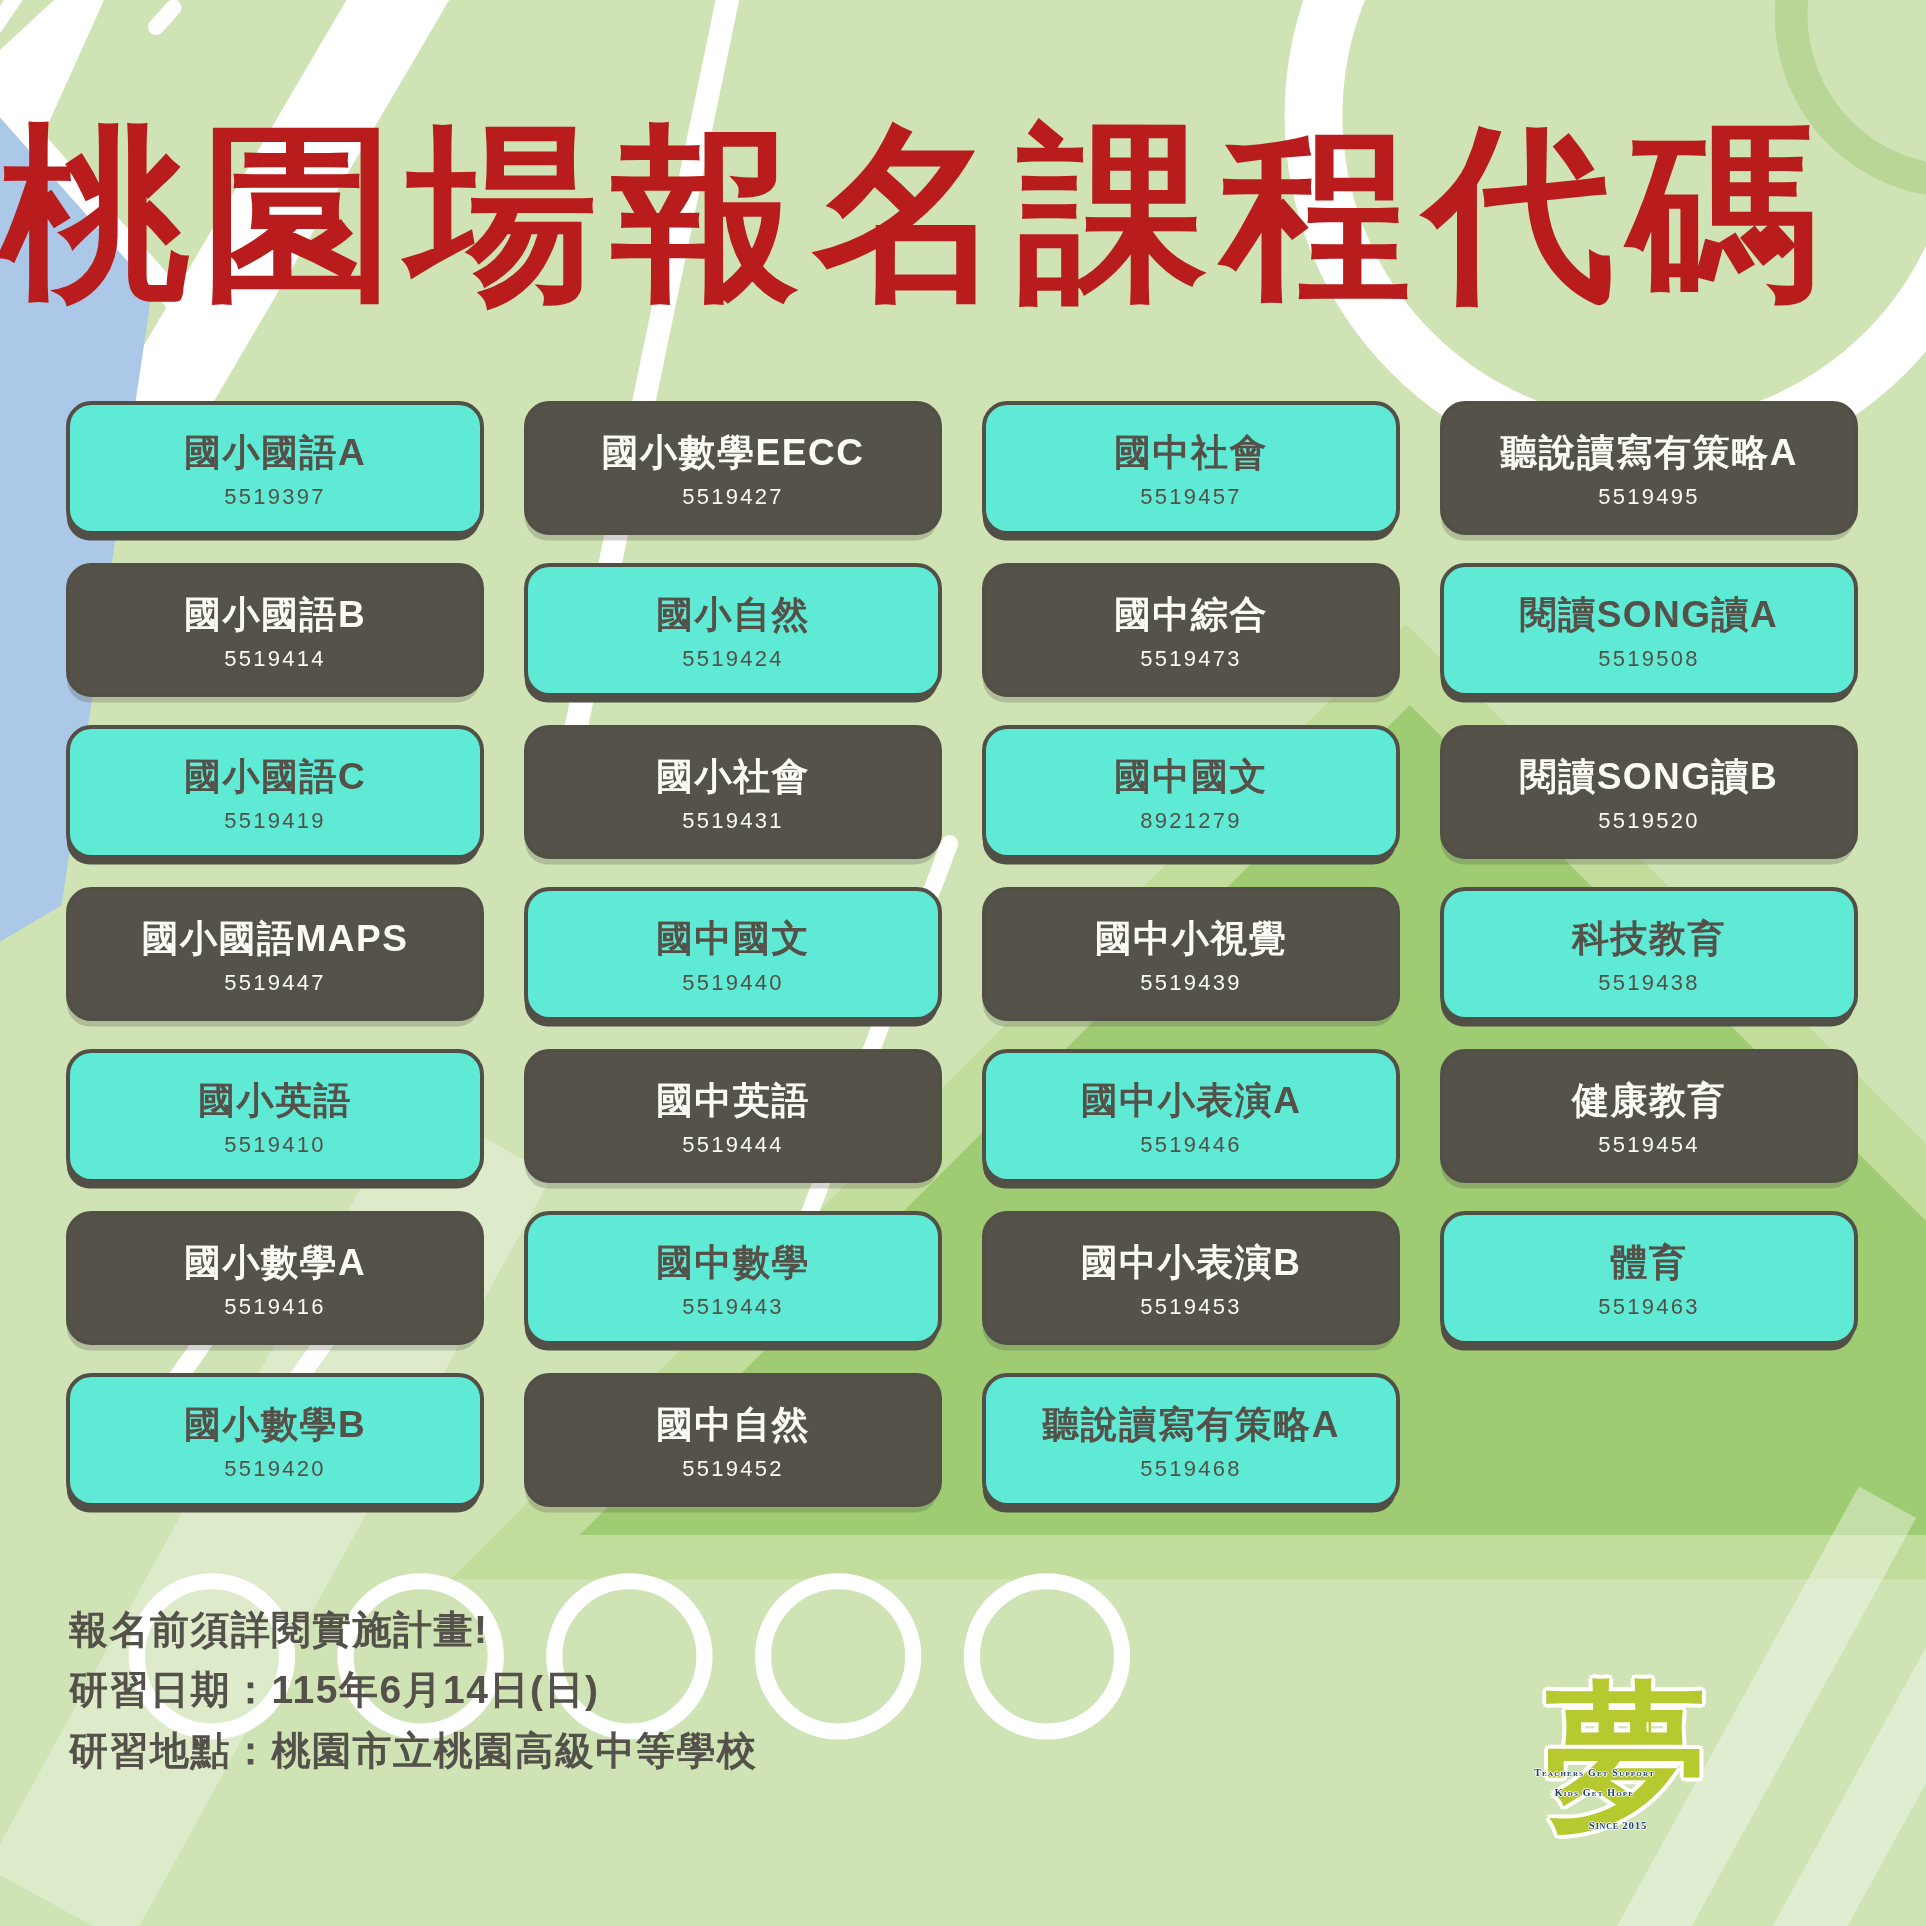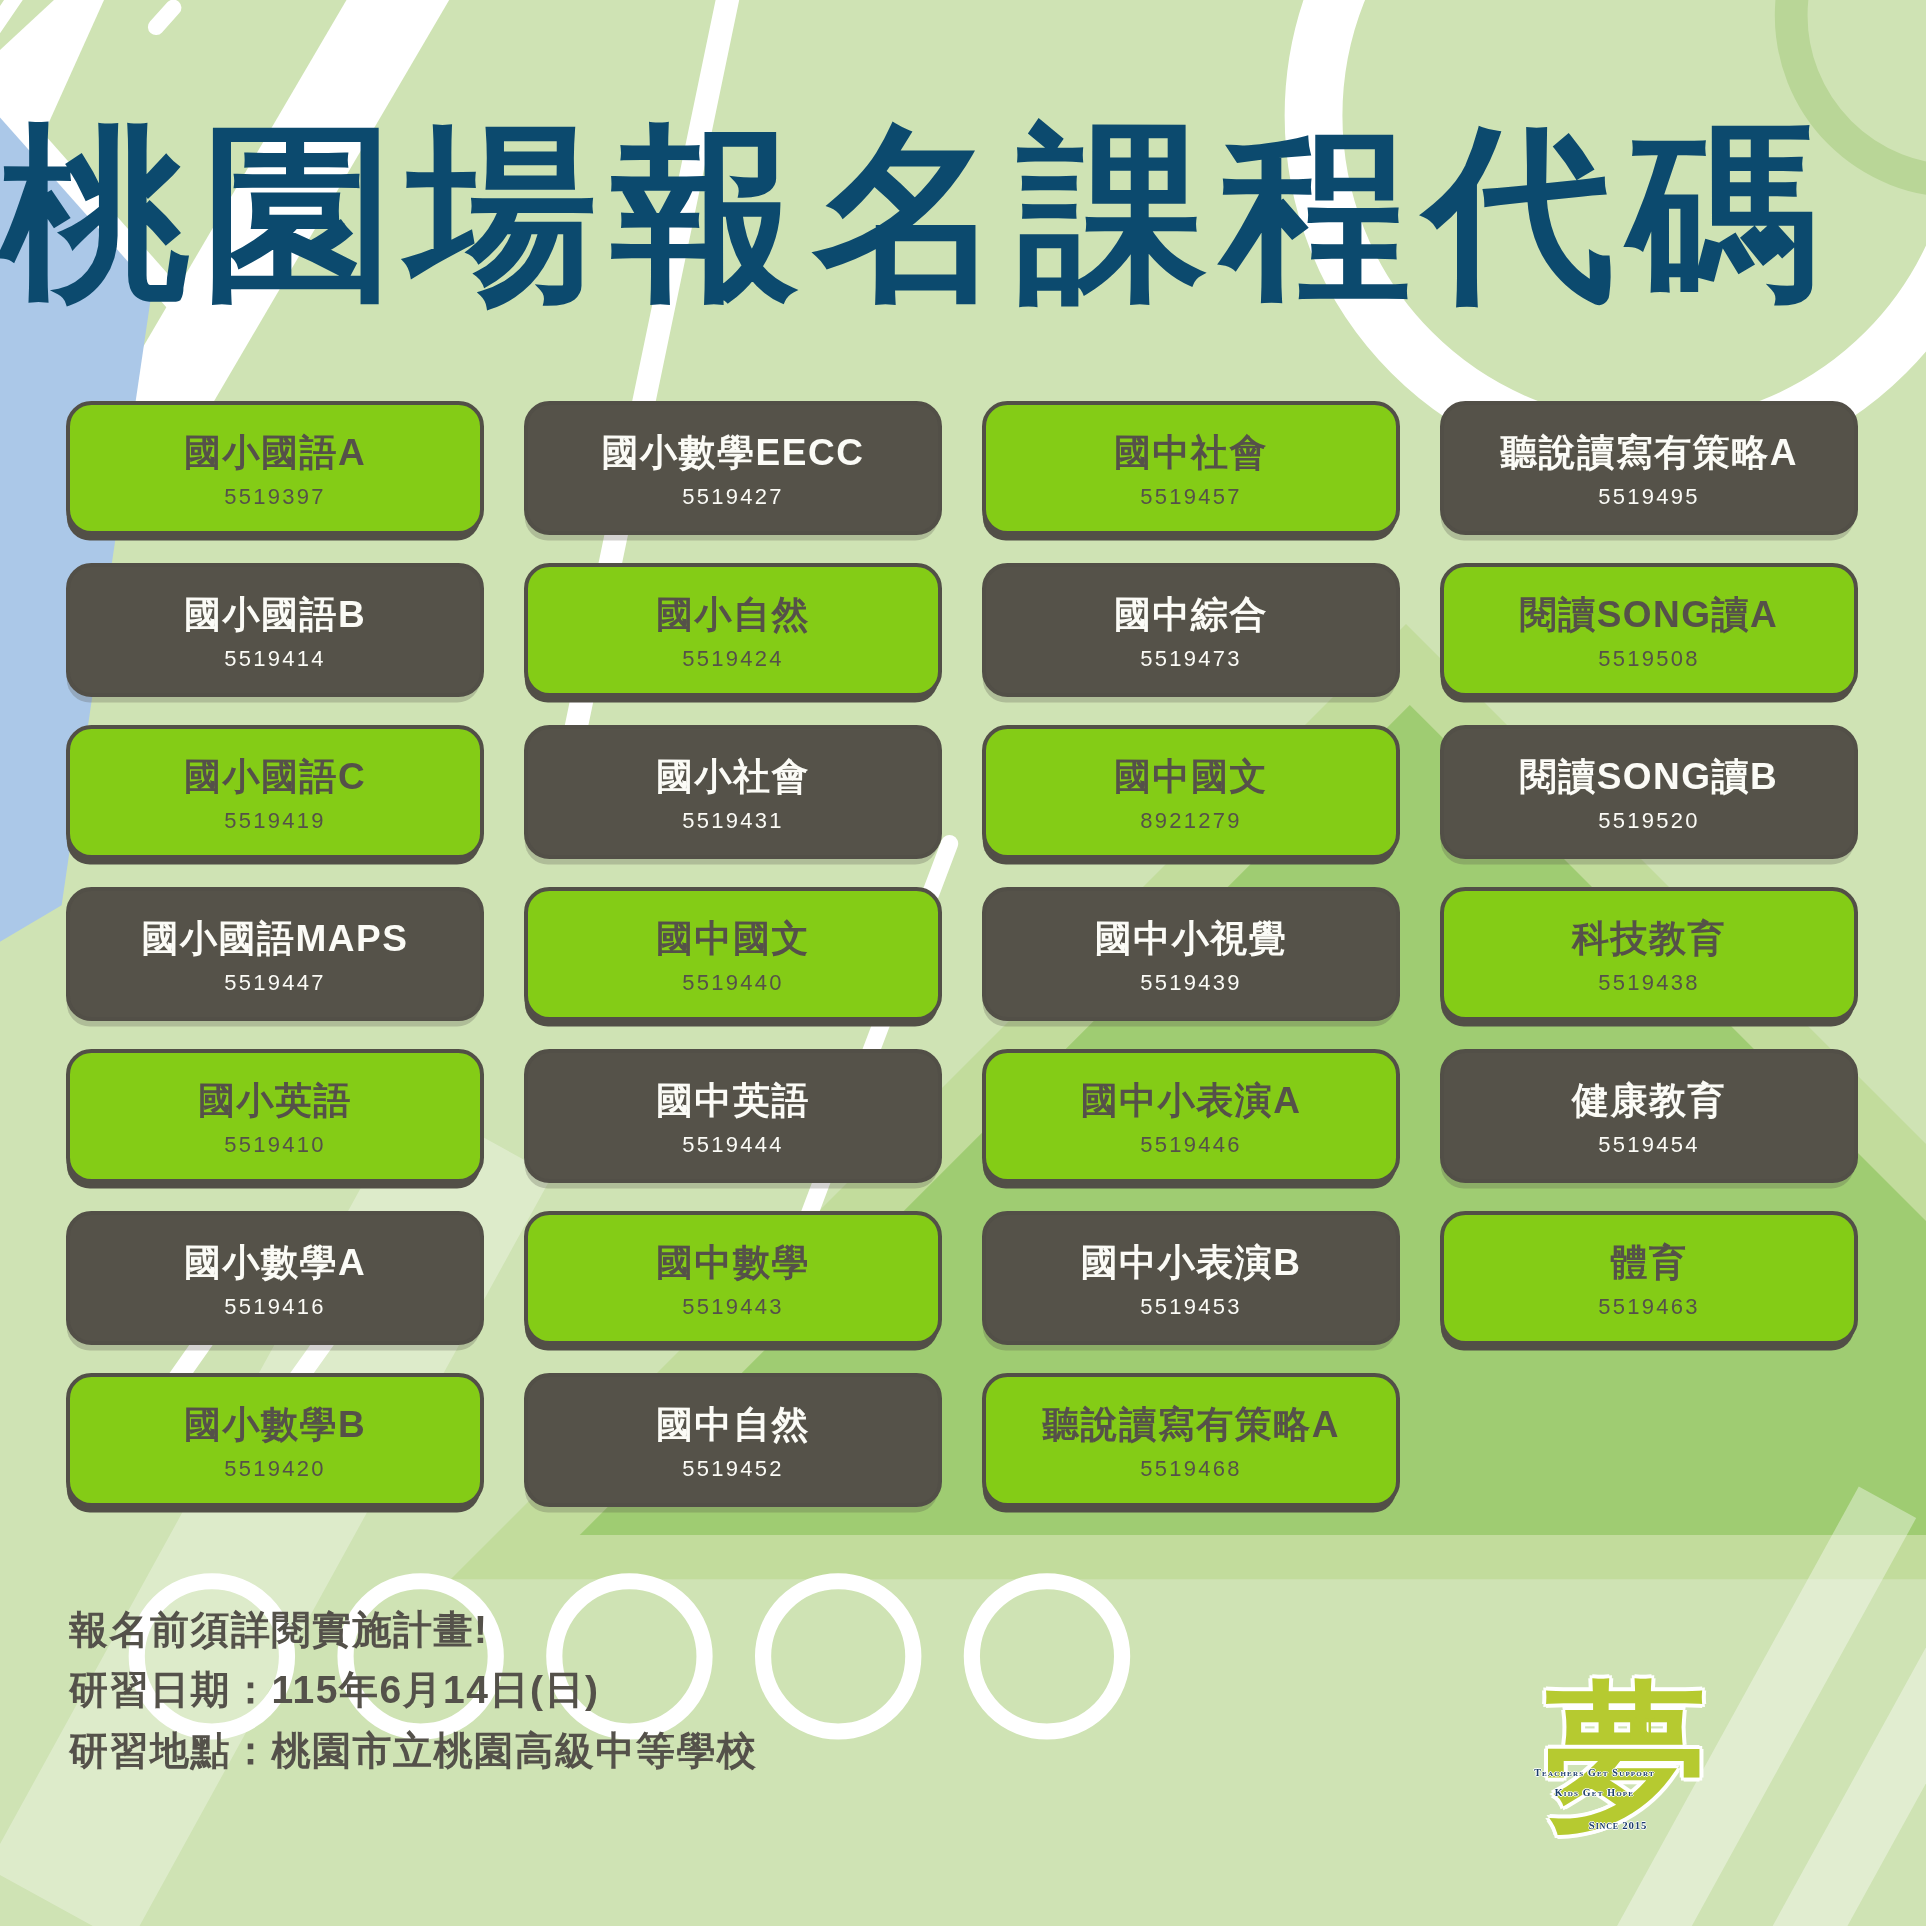--- a/index.html
+++ b/index.html
@@ -6,31 +6,31 @@
   body{
     width:1926px;height:1926px;position:relative;overflow:hidden;
     background:#cfe3b4;
     font-family:"Liberation Sans", sans-serif;
   }
   #decor{position:absolute;left:0;top:0;width:1926px;height:1926px;}
   .page-title{
     position:absolute;left:0;top:110px;width:1584px;
     text-align:center;
     font-size:189px;font-weight:900;letter-spacing:14.6px;
-    color:#0c4a6e;line-height:1.1;white-space:nowrap;
+    color:#b91c1c;line-height:1.1;white-space:nowrap;
   }
   .grid{
     position:absolute;left:66px;top:401px;
     display:grid;
     grid-template-columns:repeat(4,418px);
     column-gap:40px;row-gap:28px;
   }
   .card{
     height:134px;box-sizing:border-box;
-    background:#84cc16;
+    background:#5eead4;
     border:4.6px solid #524f47;
     border-radius:25.4px;
     box-shadow:-1.5px 7.7px 0 -2.3px #524f47;
     display:flex;flex-direction:column;align-items:center;justify-content:center;
     gap:5.4px;padding-top:2.3px;
     color:#555149;
   }
   .card:nth-child(8n+2),.card:nth-child(8n+4),
   .card:nth-child(8n+5),.card:nth-child(8n+7){
     background:#555249;border-color:#524f47;color:#fbfbf6;

